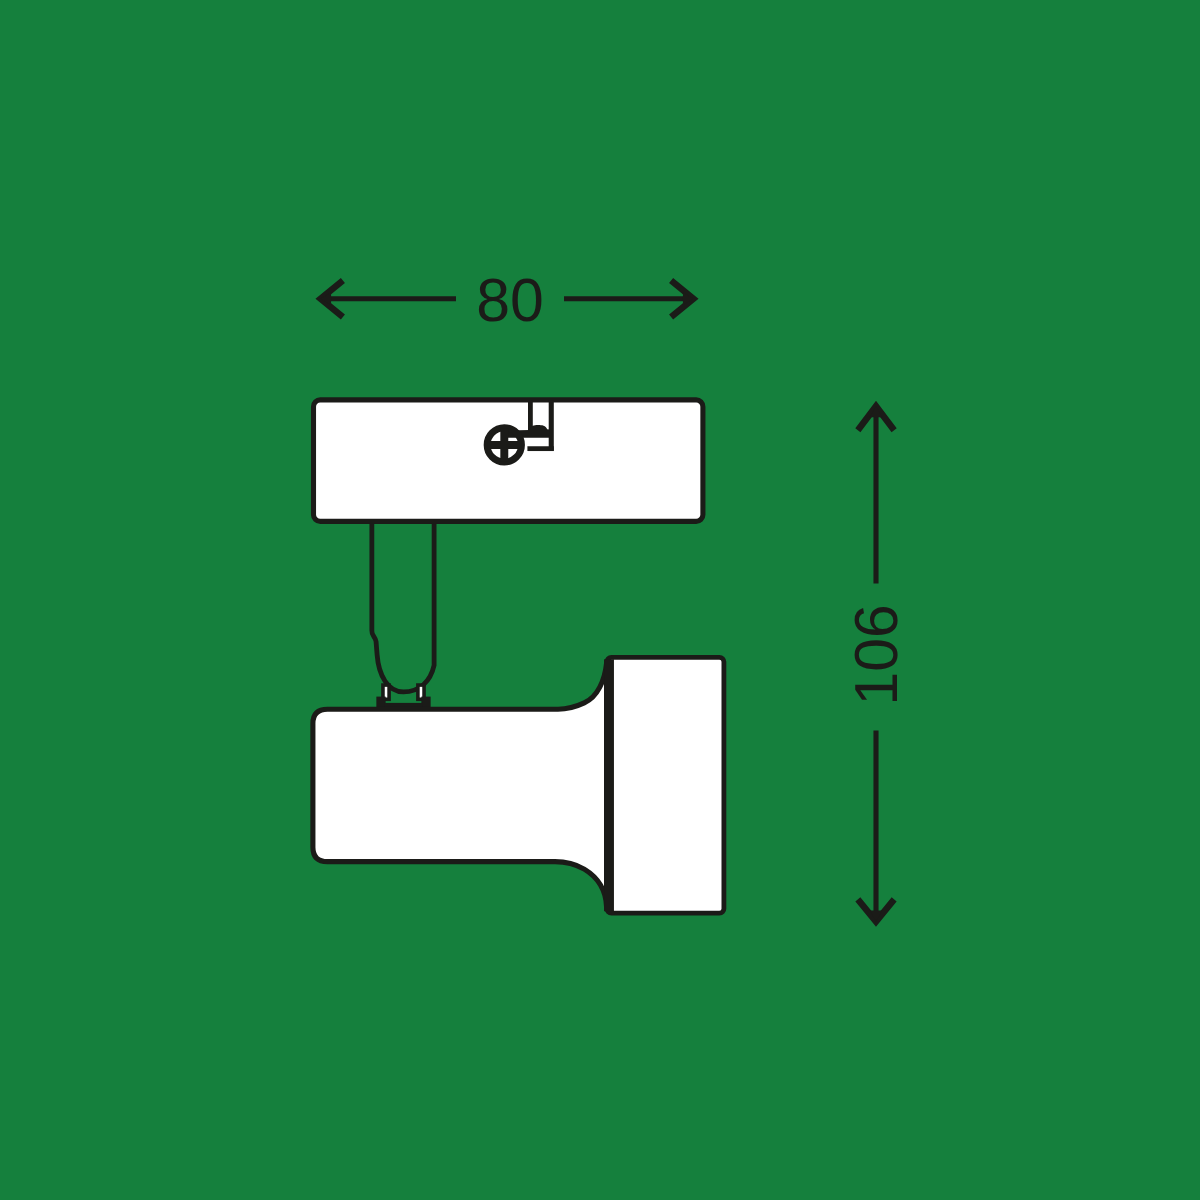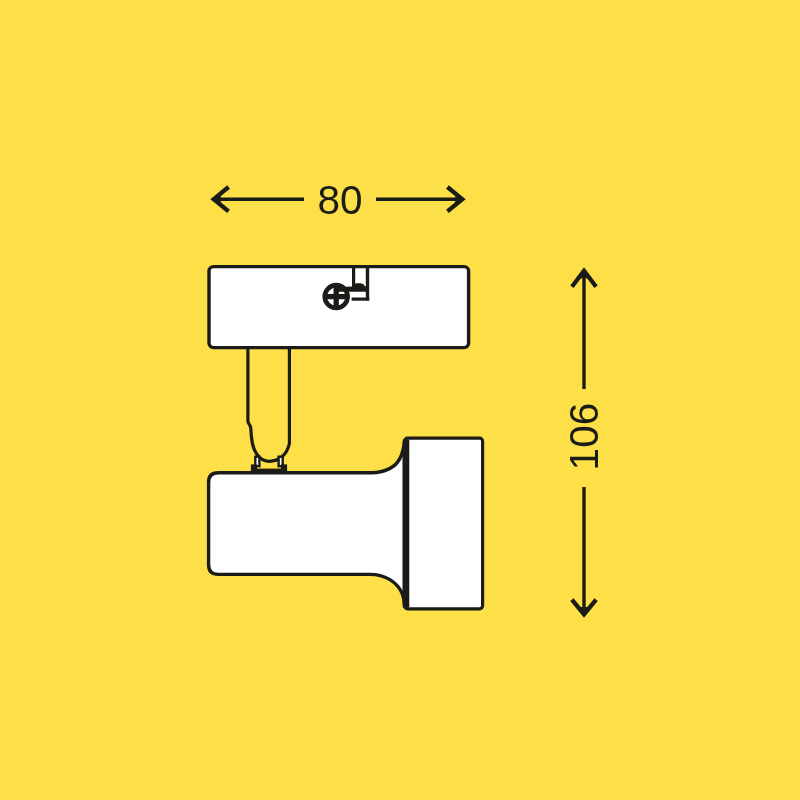--- a/index.html
+++ b/index.html
@@ -1,16 +1,16 @@
 <!DOCTYPE html>
 <html><head>
 <meta charset="utf-8">
 <style>
   html,body{margin:0;padding:0;background:#ffffff;}
-  .page{width:800px;height:800px;position:relative;background:#fde047;overflow:hidden;}
+  .page{width:800px;height:800px;position:relative;background:#15803d;overflow:hidden;}
   svg{position:absolute;left:0;top:0;}
   text{font-family:"Liberation Sans",sans-serif;fill:#1b1b18;}
 </style>
 </head>
 <body>
 <div class="page">
 <svg width="800" height="800" viewBox="0 0 800 800">
   <g stroke="#1b1b18" fill="none">
 
     <g>

